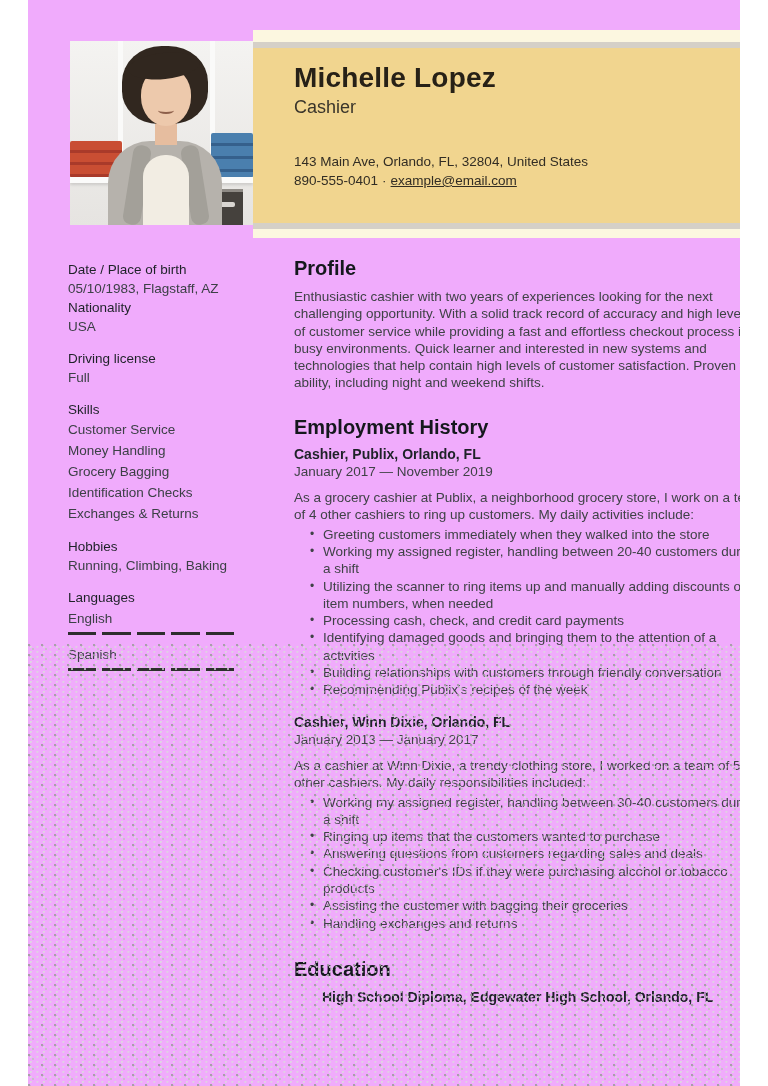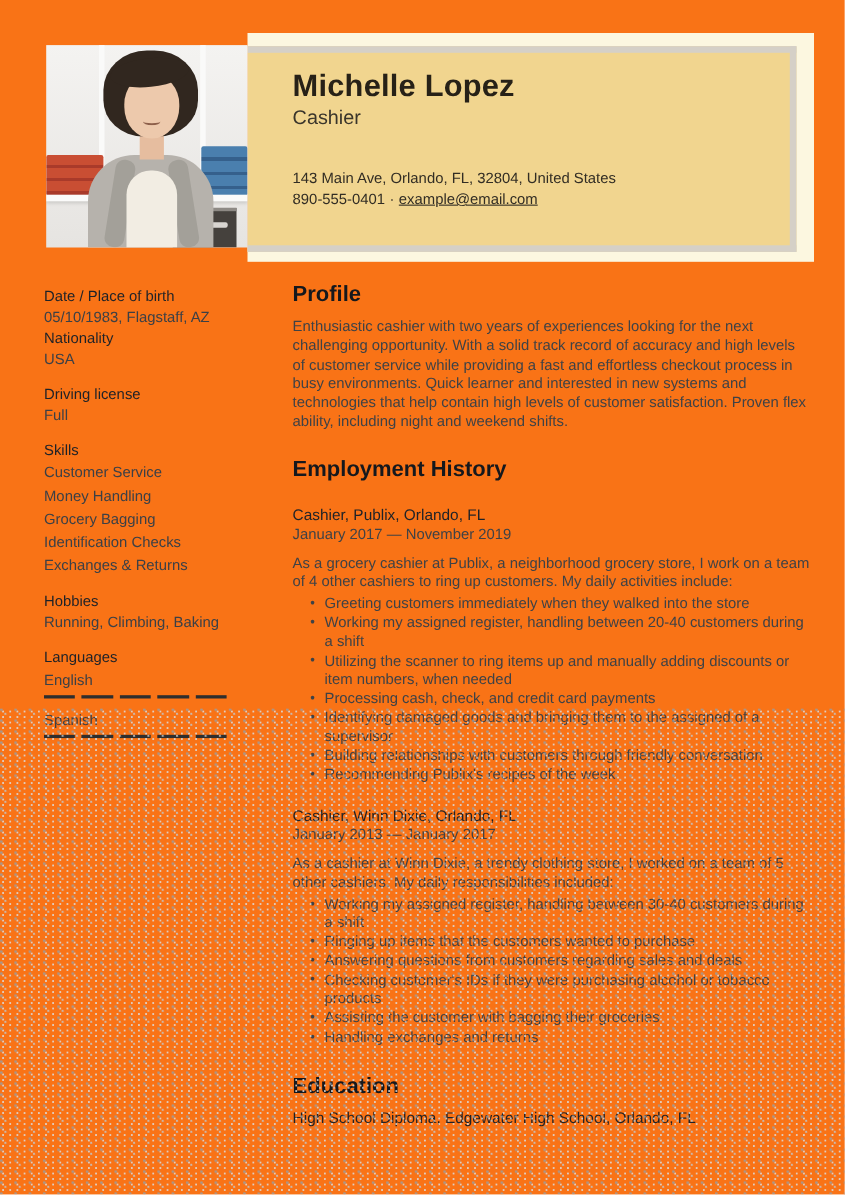--- a/index.html
+++ b/index.html
@@ -1,19 +1,19 @@
 <!DOCTYPE html>
 <html><head>
 <meta charset="utf-8">
 <style>
   * { margin:0; padding:0; box-sizing:border-box; }
   html,body { background:#ffffff; }
   body { font-family:"Liberation Sans", sans-serif; }
   .page {
-    position:relative; width:768px; height:1086px; background:#f97316;
+    position:relative; width:712px; height:1086px; background:#f0abfc;
     overflow:hidden; margin:0 auto;
   }
 
   
   .header-cream {
     position:absolute; left:225px; top:30px; width:515px; height:208px;
     background:#fcf7e0;
   }
   .header-gold {
     position:absolute; left:0; top:12px; width:499px; height:187px;
@@ -61,29 +61,29 @@
   .lang { margin-top:2px; }
   .lang-name { line-height:19px; }
   .lang-bar { display:flex; gap:6px; width:166px; margin:4px 0 10px 0; }
   .lang-bar .seg { height:3px; flex:1; background:#2e2e2e; }
 
   .main { position:absolute; left:266px; top:255px; width:470px; font-size:13.5px; color:#3f4246; z-index:2; }
   h2.sec { font-size:20px; font-weight:700; color:#15181d; line-height:26px; }
   .main p { line-height:17.3px; }
   .profile-text { margin-top:7px; }
   .emp-head { margin-top:22px; }
-  .job-name { font-size:14px; font-weight:400; color:#1e2228; margin-top:19px; line-height:18px; }
+  .job-name { font-size:14px; font-weight:700; color:#1e2228; margin-top:5px; line-height:18px; }
   .job-dates { line-height:17.3px; color:#3f4246; }
   .job-intro { margin-top:9px; }
   ul.duties { margin:2px 0 0 0; padding-left:29px; list-style:none; }
   ul.duties li { line-height:17.3px; position:relative; }
   ul.duties li::before { content:"•"; position:absolute; left:-13px; font-size:12px; color:#3f4246; }
   .job2 { margin-top:14px; }
   .edu-head { margin-top:24px; }
-  .edu-degree { font-size:14px; font-weight:400; color:#1e2228; margin-top:6px; line-height:18px; }
+  .edu-degree { font-size:14px; font-weight:700; color:#1e2228; margin-top:6px; line-height:18px;margin-left:28px; }
 
   
   .dots {
     position:absolute; left:0; top:644px; width:768px; height:442px; z-index:4; pointer-events:none;
     background-image:
       radial-gradient(circle at 1.2px 1.2px, #9d9d9d 1px, transparent 1.5px),
       radial-gradient(circle at 1px 1px, #c3c3c3 .9px, transparent 1.3px),
       radial-gradient(circle at .8px .8px, #dcdcdc .8px, transparent 1.1px);
     background-size: 13px 10px, 13px 10px, 6.5px 5px;
     background-position: 0 0, 4px 4px, 2px 2px;
@@ -178,21 +178,21 @@
 
     <div>
       <div class="job-name">Cashier, Publix, Orlando, FL</div>
       <div class="job-dates">January 2017 — November 2019</div>
       <p class="job-intro">As a grocery cashier at Publix, a neighborhood grocery store, I work on a team of 4 other cashiers to ring up customers. My daily activities include:</p>
       <ul class="duties">
         <li>Greeting customers immediately when they walked into the store</li>
         <li>Working my assigned register, handling between 20-40 customers during a shift</li>
         <li>Utilizing the scanner to ring items up and manually adding discounts or item numbers, when needed</li>
         <li>Processing cash, check, and credit card payments</li>
-        <li>Identifying damaged goods and bringing them to the assigned of a supervisor</li>
+        <li>Identifying damaged goods and bringing them to the attention of a activities</li>
         <li>Building relationships with customers through friendly conversation</li>
         <li>Recommending Publix's recipes of the week</li>
       </ul>
     </div>
 
     <div class="job2">
       <div class="job-name">Cashier, Winn Dixie, Orlando, FL</div>
       <div class="job-dates">January 2013 — January 2017</div>
       <p class="job-intro">As a cashier at Winn Dixie, a trendy clothing store, I worked on a team of 5 other cashiers. My daily responsibilities included:</p>
       <ul class="duties">

